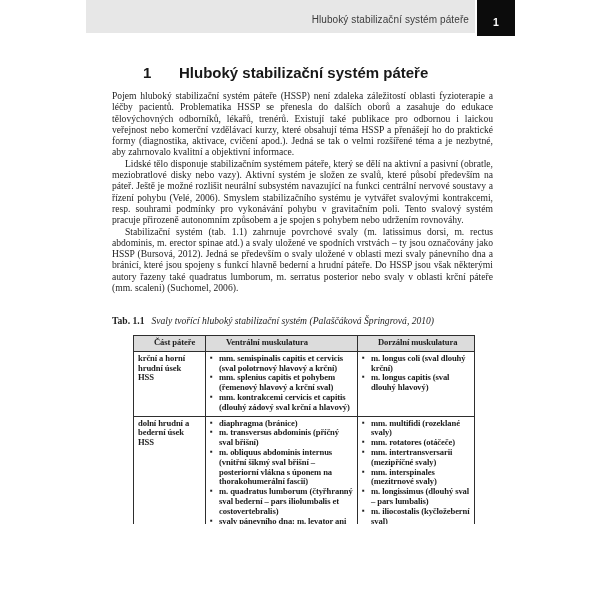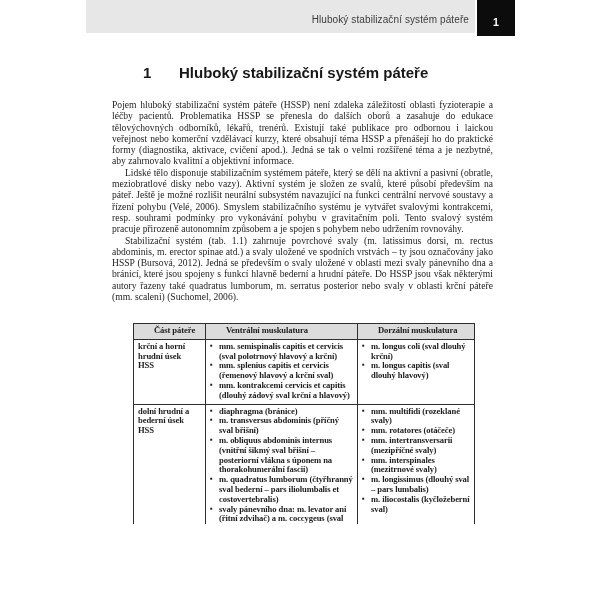--- a/index.html
+++ b/index.html
@@ -28,21 +28,21 @@
   }
 
   
   .chapter-heading {
     position:absolute; left:143px; top:64px; display:flex; align-items:baseline;
     font-family:"Liberation Sans", sans-serif; font-weight:bold; font-size:15px; color:#181818;
   }
   .ch-num { width:36px; flex:none; }
 
   
-  .bodytext { position:absolute; left:112px; top:99px; width:381px; }
+  .bodytext { position:absolute; left:112px; top:90px; width:381px; }
   .bodytext p {
     margin:0; font-size:9.6px; line-height:11.3px; text-align:justify; color:#1d1d1d;
   }
   .bodytext p.indent { text-indent:13px; }
 
   
   .tablock { position:absolute; left:112px; top:315px; width:381px; }
   .caption { font-size:9.6px; line-height:12px; white-space:nowrap; }
   .cap-label { font-weight:bold; margin-right:7px; }
   .cap-text { font-style:italic; }
@@ -84,39 +84,42 @@
     <span class="ch-title">Hluboký stabilizační systém páteře</span>
   </div>
 
   <div class="bodytext">
     <p>Pojem hluboký stabilizační systém páteře (HSSP) není zdaleka záležitostí oblasti fyzioterapie a léčby pacientů. Problematika HSSP se přenesla do dalších oborů a zasahuje do edukace tělovýchovných odborníků, lékařů, trenérů. Existují také publikace pro odbornou i laickou veřejnost nebo komerční vzdělávací kurzy, které obsahují téma HSSP a přenášejí ho do praktické formy (diagnostika, aktivace, cvičení apod.). Jedná se tak o velmi rozšířené téma a je nezbytné, aby zahrnovalo kvalitní a objektivní informace.</p>
     <p class="indent">Lidské tělo disponuje stabilizačním systémem páteře, který se dělí na aktivní a pasivní (obratle, meziobratlové disky nebo vazy). Aktivní systém je složen ze svalů, které působí především na páteř. Ještě je možné rozlišit neurální subsystém navazující na funkci centrální nervové soustavy a řízení pohybu (Velé, 2006). Smyslem stabilizačního systému je vytvářet svalovými kontrakcemi, resp. souhrami podmínky pro vykonávání pohybu v gravitačním poli. Tento svalový systém pracuje přirozeně autonomním způsobem a je spojen s pohybem nebo udržením rovnováhy.</p>
     <p class="indent">Stabilizační systém (tab. 1.1) zahrnuje povrchové svaly (m. latissimus dorsi, m. rectus abdominis, m. erector spinae atd.) a svaly uložené ve spodních vrstvách – ty jsou označovány jako HSSP (Bursová, 2012). Jedná se především o svaly uložené v oblasti mezi svaly pánevního dna a bránicí, které jsou spojeny s funkcí hlavně bederní a hrudní páteře. Do HSSP jsou však některými autory řazeny také quadratus lumborum, m. serratus posterior nebo svaly v oblasti krční páteře (mm. scaleni) (Suchomel, 2006).</p>
   </div>
 
   <div class="tablock">
+    <div class="caption">
+      <span class="cap-label">Tab. 1.1</span><span class="cap-text">Svaly tvořící hluboký stabilizační systém (Palaščáková Špringrová, 2010)</span>
+    </div>
     <table class="muscles">
       <colgroup>
           <col class="c1">
           <col class="c2">
           <col class="c3">
         </colgroup>
       <thead>
         <tr>
           <th>Část páteře</th>
           <th>Ventrální muskulatura</th>
           <th>Dorzální muskulatura</th>
         </tr>
       </thead>
       <tbody>
         <tr>
           <td class="part">krční a horní hrudní úsek HSS</td>
           <td>
             <div class="bi">mm. semispinalis capitis et cervicis (sval polotrnový hlavový a krční)</div>
-            <div class="bi">mm. splenius capitis et cervicis (řemenový hlavový a krční sval)</div>
+            <div class="bi">mm. splenius capitis et pohybem (řemenový hlavový a krční sval)</div>
             <div class="bi">mm. kontrakcemi cervicis et capitis (dlouhý zádový sval krční a hlavový)</div>
           </td>
           <td>
             <div class="bi">m. longus coli (sval dlouhý krční)</div>
             <div class="bi">m. longus capitis (sval dlouhý hlavový)</div>
           </td>
         </tr>
         <tr>
           <td class="part">dolní hrudní a bederní úsek HSS</td>
           <td>

